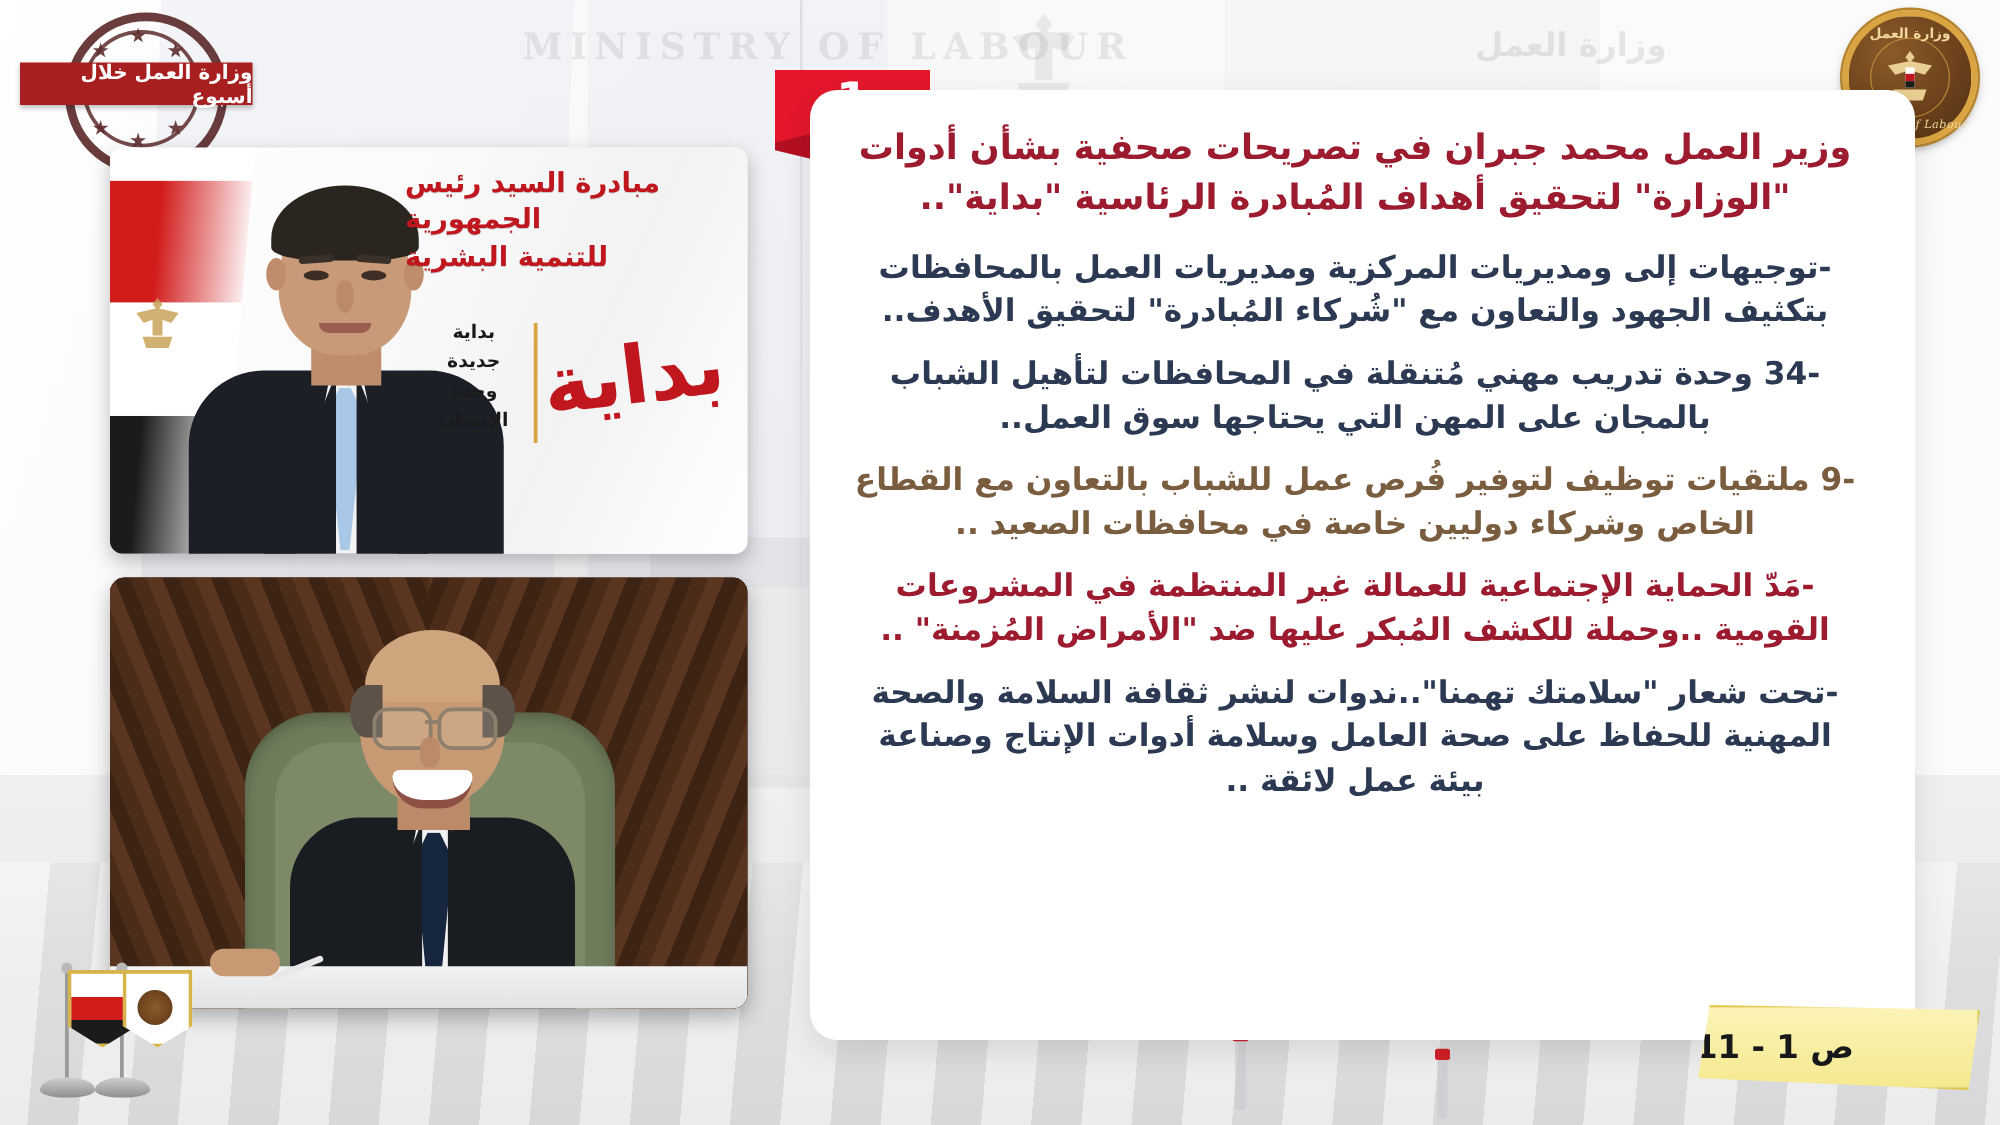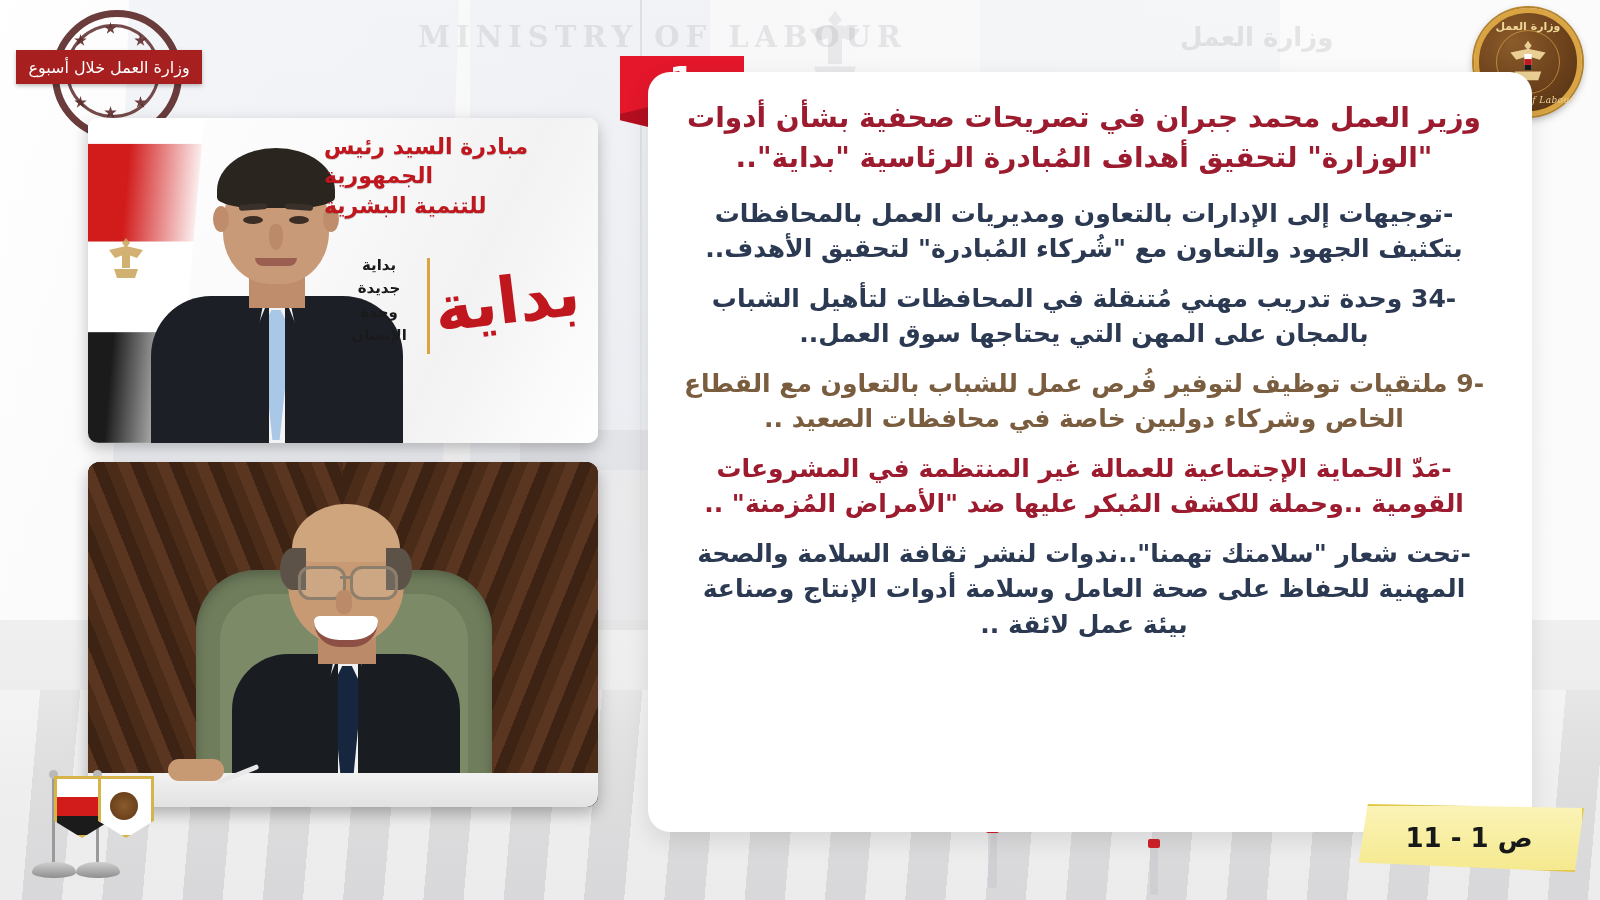--- a/index.html
+++ b/index.html
@@ -89,21 +89,21 @@
     position:absolute;width:13px;height:13px;background:#5d2b2b;
     clip-path:polygon(50% 0%,61% 35%,98% 35%,68% 57%,79% 91%,50% 70%,21% 91%,32% 57%,2% 35%,39% 35%);
     opacity:.9;
   }
   .stamp-band{
     position:absolute;left:6px;top:42px;width:186px;height:34px;
     background:#a7201f;display:flex;align-items:center;justify-content:center;
     box-shadow:0 2px 4px rgba(0,0,0,.25);
   }
   .stamp-band span{
-    color:#fff;font-size:16px;font-weight:400;letter-spacing:0;
+    color:#fff;font-size:16px;font-weight:700;letter-spacing:0;
   }
 
   
   .emblem{
     position:absolute;right:18px;top:8px;width:98px;height:98px;border-radius:50%;
     background:radial-gradient(circle at 35% 30%,#8a5b2a 0%,#6d421c 55%,#4e2f12 100%);
     border:5px solid #d9a441;
     box-shadow:0 0 0 2px #b5832c,0 3px 8px rgba(0,0,0,.35);
     display:flex;align-items:center;justify-content:center;
   }
@@ -337,21 +337,21 @@
   .bullet.navy{color:#2b3a52;}
   .bullet.red{color:#9c1b2e;}
   .bullet.brown{color:#7a5c3e;}
 
   
   .pagebanner{
     position:absolute;right:16px;bottom:28px;width:226px;height:64px;
     background:linear-gradient(180deg,#fbf3b6,#f5e98f);
     border:2px solid #e2c94a;
     clip-path:polygon(6% 0,100% 6%,96% 100%,2% 86%);
-    display:flex;align-items:center;justify-content:center;
+    display:flex;align-items:center;justify-content:flex-end;
     box-shadow:0 4px 8px rgba(0,0,0,.18);
   }
   .pagebanner span{
     color:#17181a;font-size:26px;font-weight:700;direction:rtl;
   }
 </style>
 </head>
 <body>
 
 <div id="slide">
@@ -493,21 +493,21 @@
   </div>
 
   <div class="ribbon-tail"></div>
   <div class="ribbon">
     <span>1</span>
   </div>
 
   <div class="content-card">
     <h1 class="headline">وزير العمل محمد جبران في تصريحات صحفية بشأن أدوات "الوزارة" لتحقيق أهداف المُبادرة الرئاسية "بداية"..</h1>
     <div class="bullets">
-      <p class="bullet navy">-توجيهات إلى الإدارات بالتعاون ومديريات العمل بالمحافظات بتكثيف الجهود والتعاون مع "شُركاء المُبادرة" لتحقيق الأهدف..</p>
+      <p class="bullet navy">-توجيهات إلى ومديريات المركزية ومديريات العمل بالمحافظات بتكثيف الجهود والتعاون مع "شُركاء المُبادرة" لتحقيق الأهدف..</p>
       <p class="bullet navy">-34 وحدة تدريب مهني مُتنقلة في المحافظات لتأهيل الشباب بالمجان على المهن التي يحتاجها سوق العمل..</p>
       <p class="bullet brown">-9 ملتقيات توظيف لتوفير فُرص عمل للشباب بالتعاون مع القطاع الخاص وشركاء دوليين خاصة في محافظات الصعيد ..</p>
       <p class="bullet red">-مَدّ الحماية الإجتماعية للعمالة غير المنتظمة في المشروعات القومية ..وحملة للكشف المُبكر عليها ضد "الأمراض المُزمنة" ..</p>
       <p class="bullet navy">-تحت شعار "سلامتك تهمنا"..ندوات لنشر ثقافة السلامة والصحة المهنية للحفاظ على صحة العامل وسلامة أدوات الإنتاج وصناعة بيئة عمل لائقة ..</p>
     </div>
   </div>
 
   <div class="pagebanner">
     <span>ص 1 - 11</span>
   </div>

